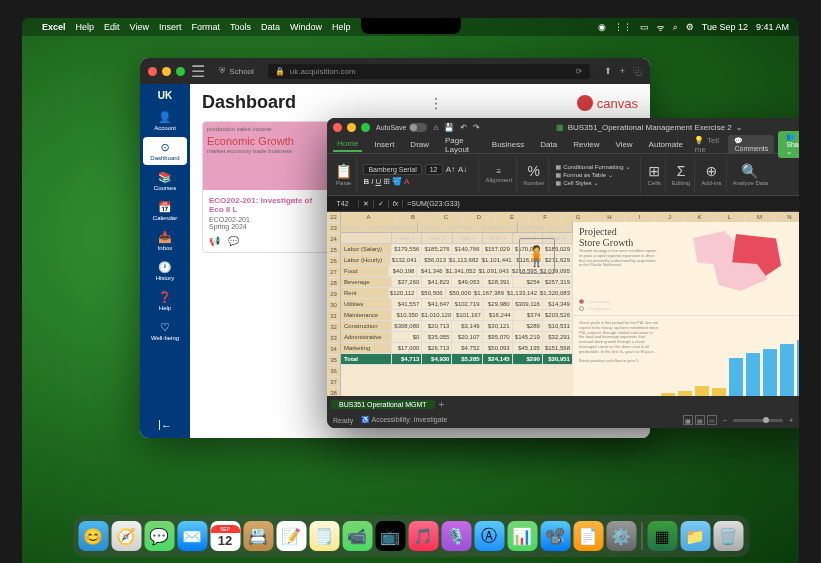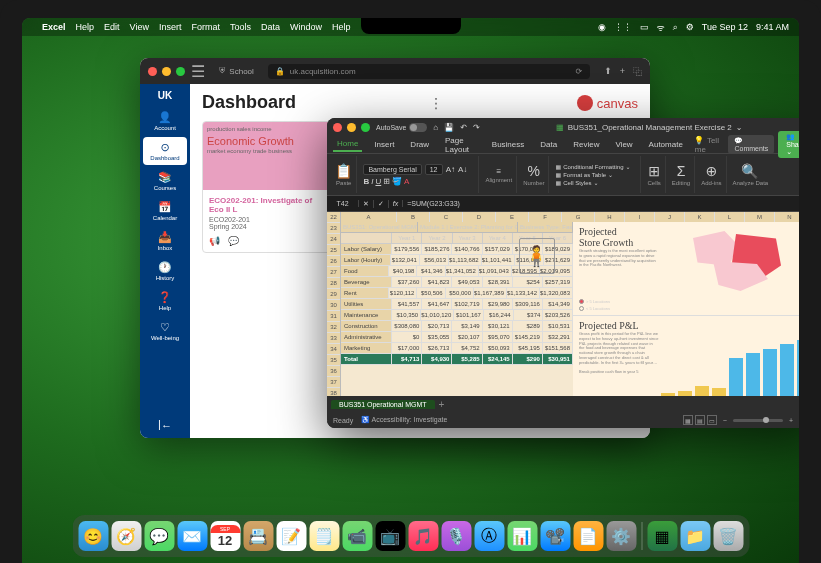--- a/index.html
+++ b/index.html
@@ -556,21 +556,20 @@
                     <div class="legend-dot" style="background:#e84c5c"></div>
                     <span>&gt; 5 Locations</span>
                   </div>
             <div class="legend-item">
                     <div class="legend-dot"></div>
                     <span>&lt; 5 Locations</span>
                   </div>
           </div>
         </div>
         <div class="chart-box">
-          <div class="chart-title">Projected P&amp;L</div>
           <div class="chart-desc">Gross profit in this period for the P&amp;L line we expect to be heavy up-front investment since P&amp;L projects through related cost wave in the food and beverage expenses that national store growth through a chain leveraged construct the direct cost &amp; all predictable. In the first 3+ years to fill your…</div>
           <div class="chart-desc" style="margin-top:4px">Break positive cash flow in year 5</div>
           <div class="bar-chart" id="bar-chart">
                   <div class="bar y" style="height: 15%;"></div>
                   <div class="bar y" style="height: 18%;"></div>
                   <div class="bar y" style="height: 25%;"></div>
                   <div class="bar y" style="height: 22%;"></div>
                   <div class="bar" style="height: 65%;"></div>
                   <div class="bar" style="height: 72%;"></div>
                   <div class="bar" style="height: 78%;"></div>

